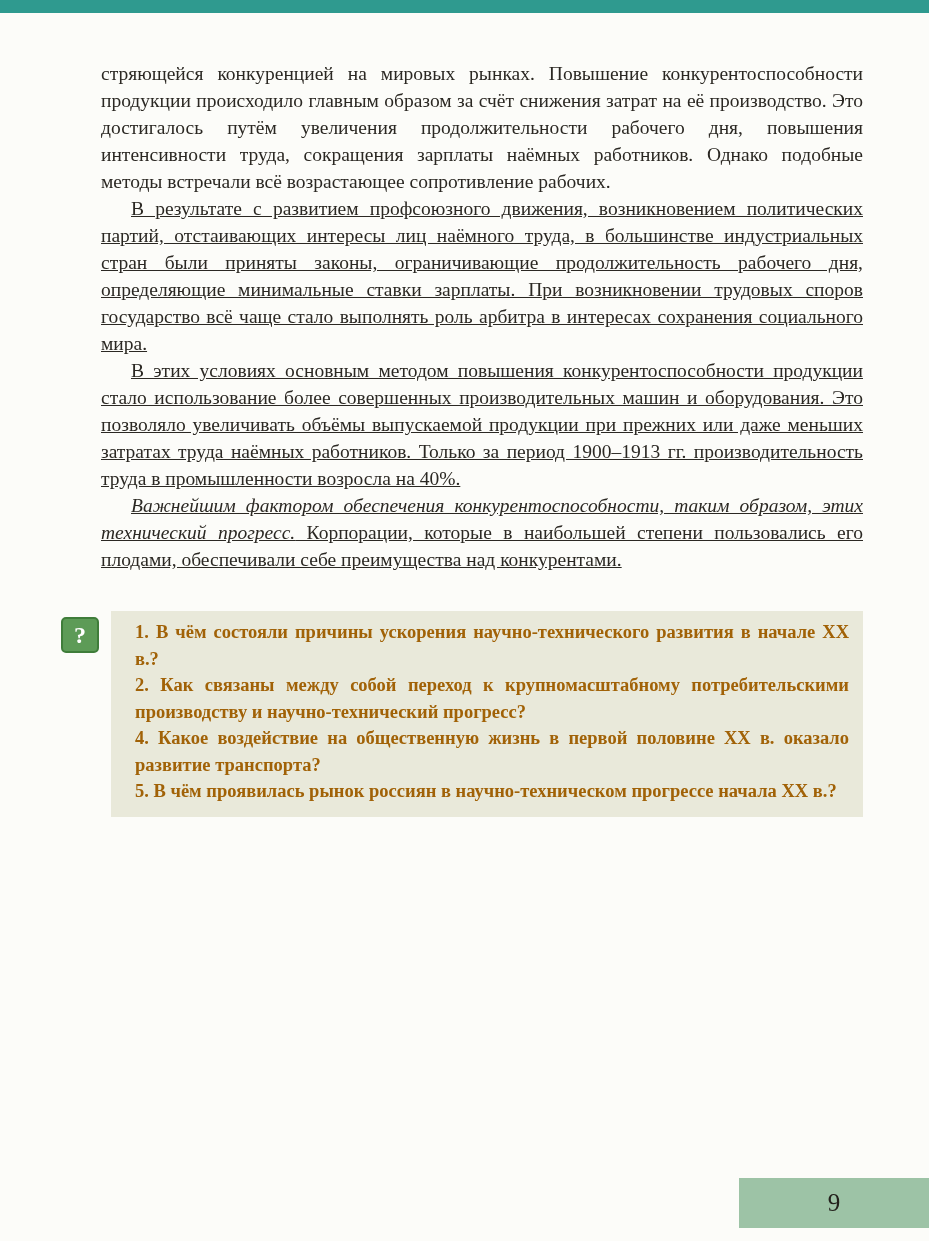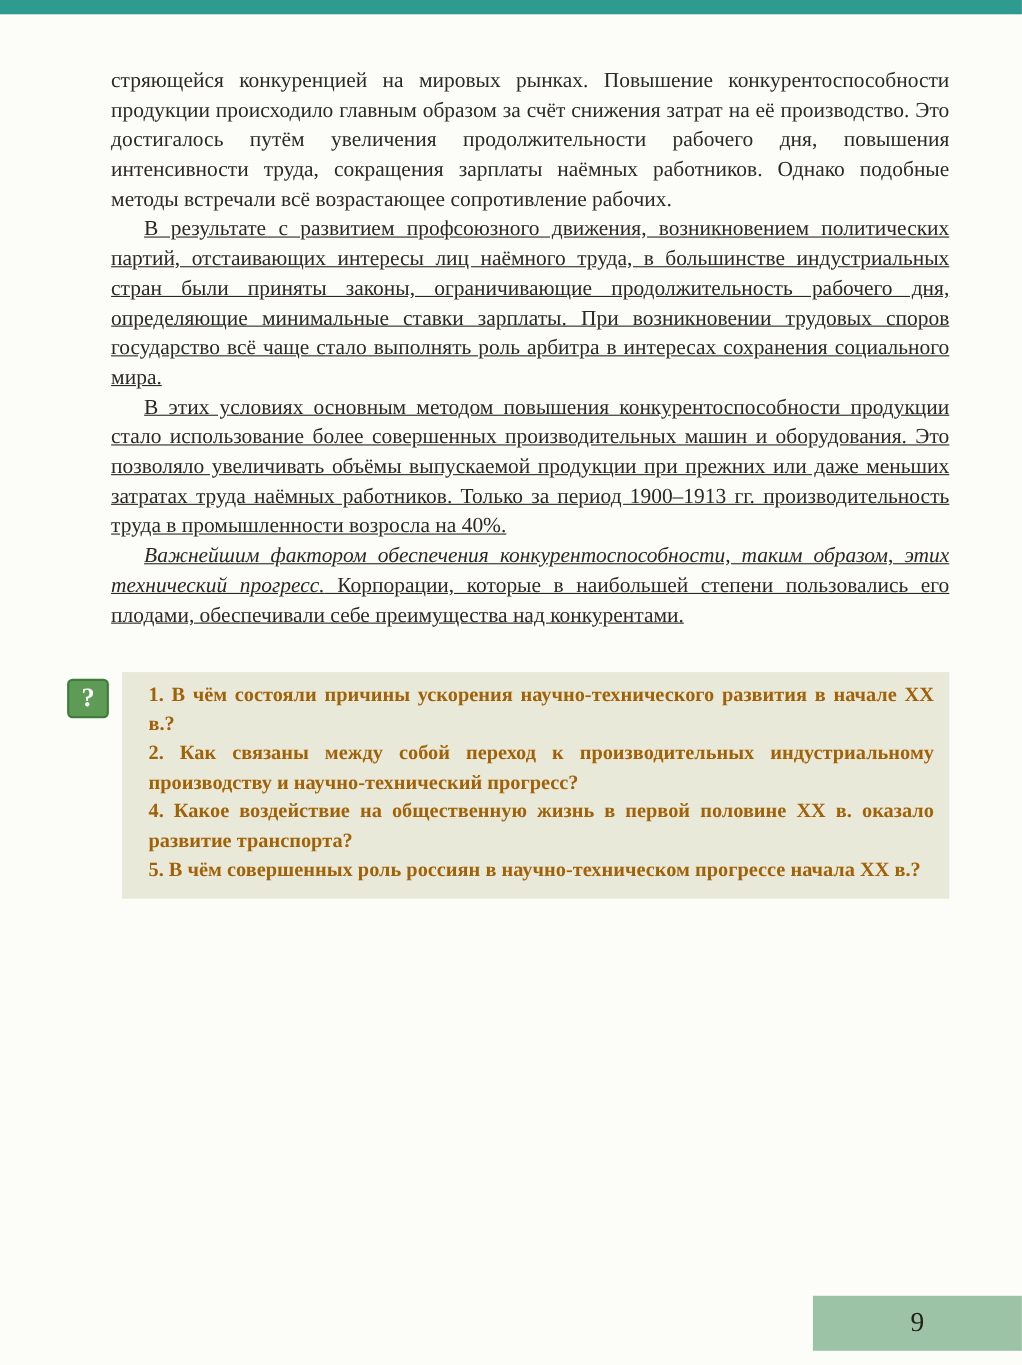--- a/index.html
+++ b/index.html
@@ -88,23 +88,23 @@
 
 
     <p class="para indent"><span class="italic">Важнейшим фактором обеспечения конкурентоспособности, таким образом, этих технический прогресс.</span><span> Корпорации, которые в наибольшей степени пользовались его плодами, обеспечивали себе преимущества над конкурентами.</span></p>
 
     <div class="questions">
       <div class="q-icon">
         <span>?</span>
       </div>
       <div class="q-list">
         <p class="q"><span class="q-num">1.</span> <span>В чём состояли причины ускорения научно-технического развития в начале XX в.?</span></p>
-        <p class="q"><span class="q-num">2.</span> <span>Как связаны между собой переход к производительных индустриальному производству и научно-технический прогресс?</span></p>
+        <p class="q"><span class="q-num">2.</span> <span>Как связаны между собой переход к крупномасштабному потребительскими производству и научно-технический прогресс?</span></p>
         <p class="q"><span class="q-num">4.</span> <span>Какое воздействие на общественную жизнь в первой половине XX в. оказало развитие транспорта?</span></p>
-        <p class="q"><span class="q-num">5.</span> <span>В чём совершенных роль россиян в научно-техническом прогрессе начала XX в.?</span></p>
+        <p class="q"><span class="q-num">5.</span> <span>В чём проявилась рынок россиян в научно-техническом прогрессе начала XX в.?</span></p>
       </div>
     </div>
 
   </div>
 
   <div class="page-num-block">
     <span>9</span>
   </div>
 
 </div>

